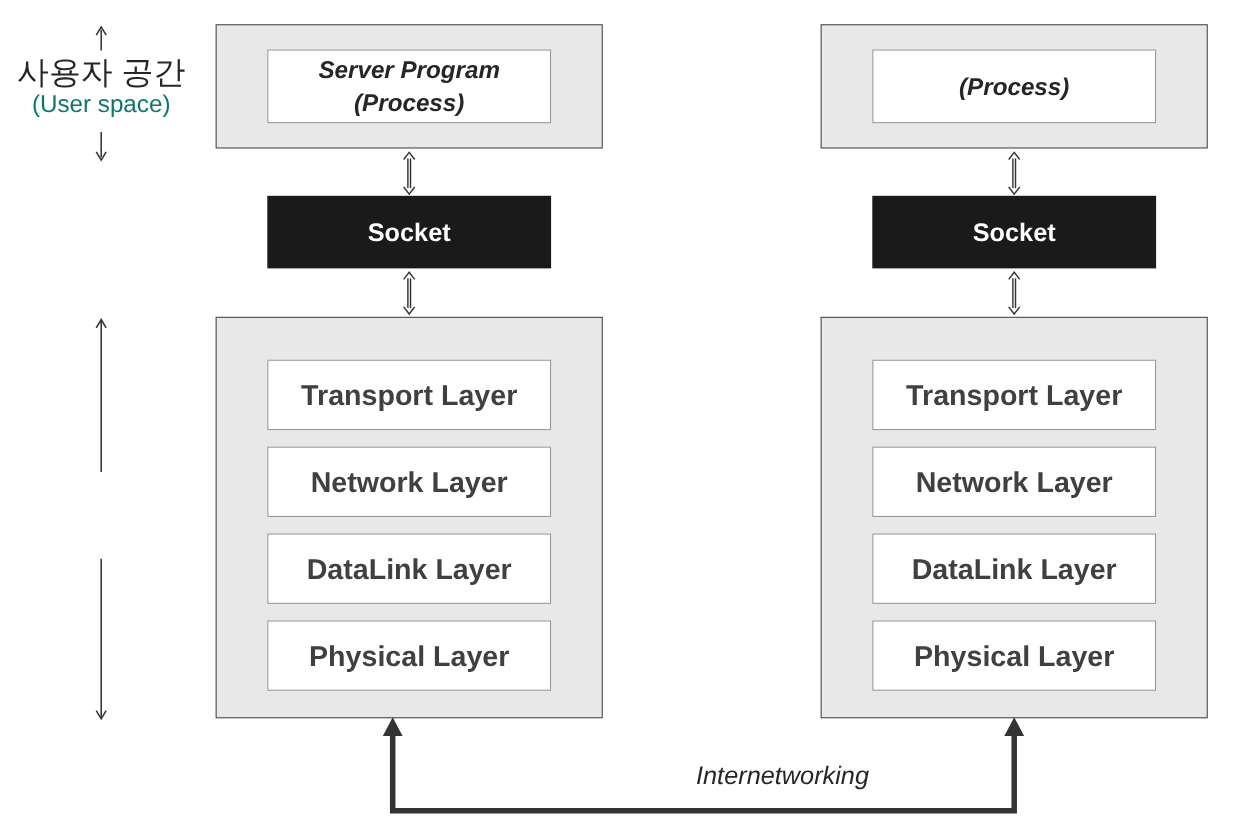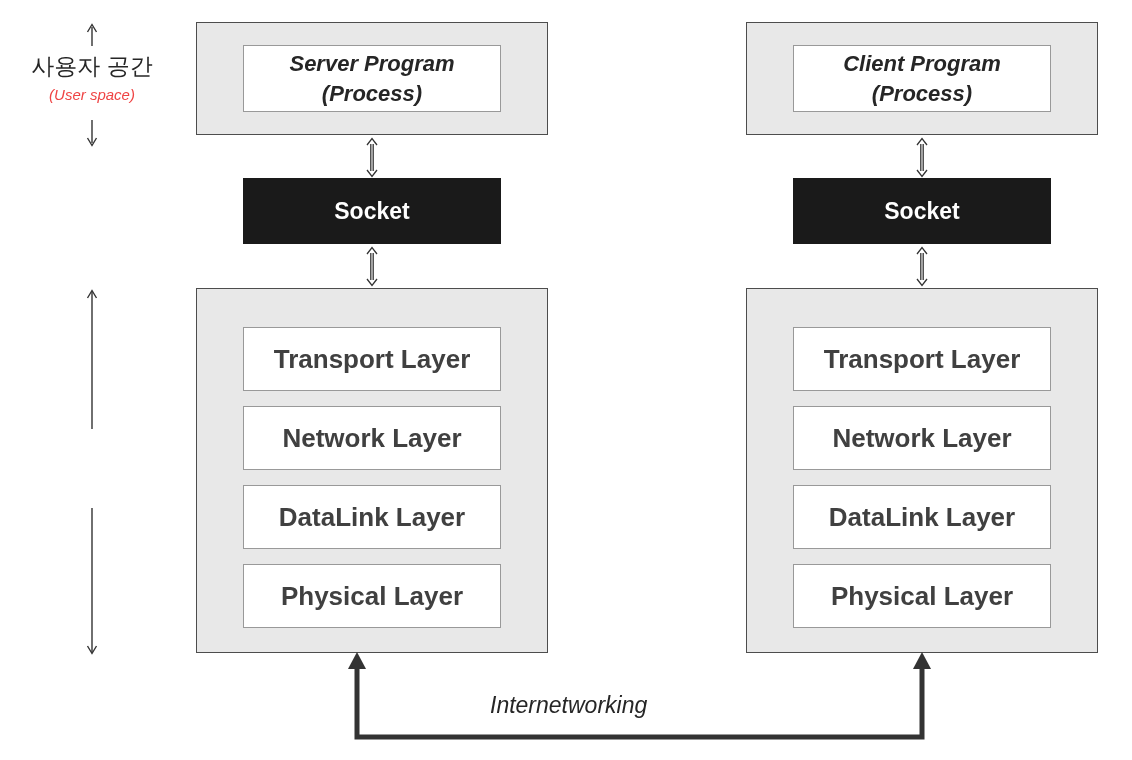--- a/index.html
+++ b/index.html
@@ -57,36 +57,35 @@
     font-weight: bold;
     font-size: 23px;
     color: #ffffff;
     text-align: center;
   }
   .side-label {
     position: absolute;
     text-align: center;
   }
   .side-label .ko {
-    font-size: 23px;
+    font-size: 29px;
     line-height: 30px;
     color: #262626;
   }
   .side-label .en {
-    font-size: 15px;
+    font-size: 22px;
     line-height: 28px;
-    font-style: italic;
-    color: #ef4444;
+    color: #0f766e;
   }
   .inet-label {
     position: absolute;
     left: 490px;
     top: 692px;
     width: 300px;
-    text-align: left;
+    text-align: right;
     font-style: italic;
     font-size: 23px;
     color: #262626;
   }
   #arrow-layer {
     position: absolute;
     left: 0;
     top: 0;
     pointer-events: none;
   }
@@ -118,21 +117,20 @@
   <div class="white-box" style="left:243px; top:485px; width:258px; height:64px;">
     <span class="layer-label">DataLink Layer</span>
   </div>
   <div class="white-box" style="left:243px; top:564px; width:258px; height:64px;">
     <span class="layer-label">Physical Layer</span>
   </div>
 
   <div class="panel" style="left:746px; top:22px; width:352px; height:113px;"></div>
 
   <div class="white-box" style="left:793px; top:45px; width:258px; height:67px;">
-    <div class="program-line">Client Program</div>
     <div class="program-line">(Process)</div>
   </div>
 
   <div class="socket" style="left:793px; top:178px; width:258px; height:66px;">
     <span class="socket-label">Socket</span>
   </div>
 
   <div class="panel" style="left:746px; top:288px; width:352px; height:365px;"></div>
 
   <div class="white-box" style="left:793px; top:327px; width:258px; height:64px;">

